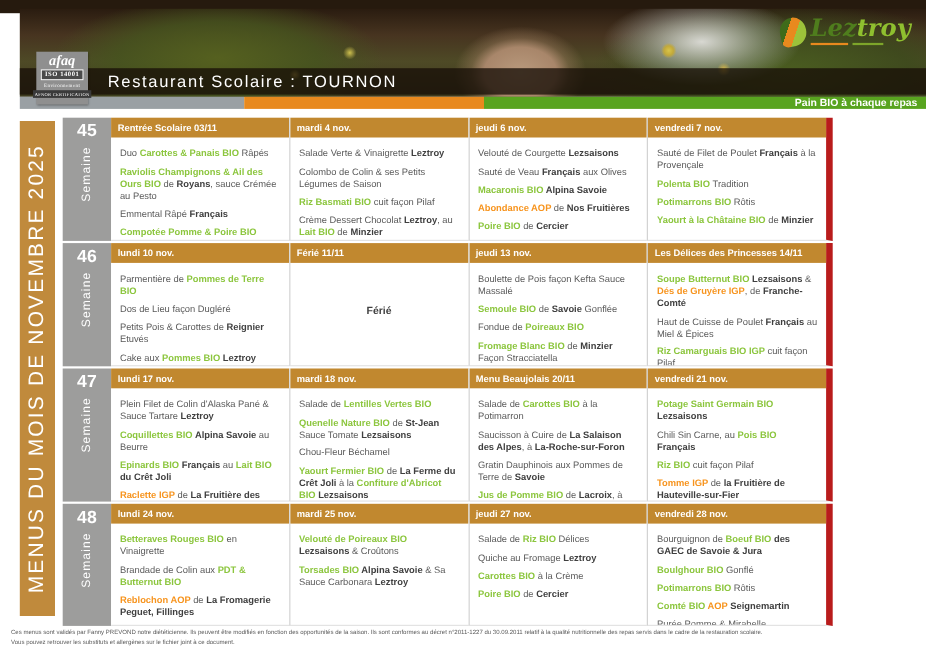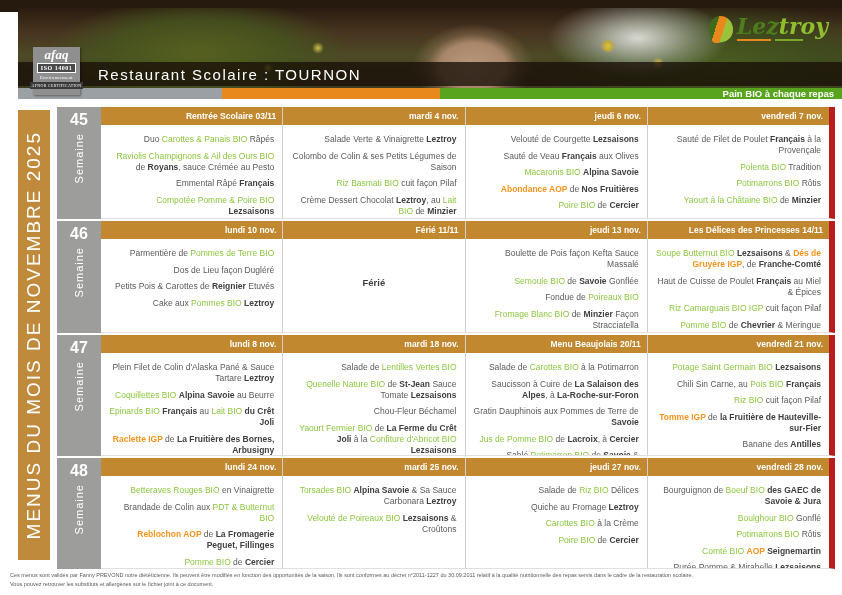--- a/index.html
+++ b/index.html
@@ -49,38 +49,38 @@
   .tagline-decor .d1{width:34px;height:2px;background:#e8891e;margin-right:4px;}
   .tagline-decor .d2{width:28px;height:2px;background:#7da52a;}
 
   
   .side-bar{position:absolute;left:18px;top:110px;width:32px;height:450px;background:#c08a3c;
     display:flex;align-items:center;justify-content:center;}
   .side-bar .vt{writing-mode:vertical-rl;transform:rotate(180deg);color:#fff;font-size:19px;
     letter-spacing:2px;white-space:nowrap;}
 
   
-  .weeks{position:absolute;left:57px;top:107px;width:778px;}
+  .weeks{position:absolute;left:57px;top:107px;width:700px;}
   .week-row{display:flex;height:112px;margin-bottom:2px;}
   .week-row:nth-child(3){height:121px;}
   .week-row:nth-child(4){height:111px;}
   .sem-box{width:44px;background:#9d9d9c;color:#fff;display:flex;flex-direction:column;align-items:center;flex:none;}
   .sem-num{font-size:16px;font-weight:bold;margin-top:4px;}
   .sem-label{writing-mode:vertical-rl;transform:rotate(180deg);font-size:11px;letter-spacing:1px;margin-top:4px;}
-  .day-col{flex:1;display:flex;flex-direction:column;background:#fff;border-bottom:1px solid #e0e0e0;min-width:0;text-align:right;}
+  .day-col{flex:1;display:flex;flex-direction:column;background:#fff;border-bottom:1px solid #e0e0e0;min-width:0;}
   .day-col + .day-col{border-left:1px solid #cfcfcf;}
   .day-col:last-child{border-right:6px solid #b91c1c;}
   .day-header{background:#c1882f;color:#fff;font-size:8.5px;font-weight:bold;
     padding:4px 6px 3px 6px;height:11px;flex:none;white-space:nowrap;overflow:hidden;}
   .day-content{flex:1;padding:9px 8px 4px 8px;overflow:hidden;}
   .day-content.center{display:flex;align-items:center;justify-content:center;padding:0;}
   .menu-item{font-size:8.5px;line-height:1.3;margin:0 0 5.5px 0;}
   .rn{color:#5a5a5a;}
   .rb{color:#3f3f3f;font-weight:bold;}
-  .rg{color:#8cc63e;font-weight:normal;margin-top:16px;}
+  .rg{color:#8cc63e;font-weight:bold;margin-top:16px;}
   .ro{color:#f7941e;font-weight:bold;}
   .ferie-text{font-size:9.5px;}
 
   
   .footer{position:absolute;left:10px;top:571px;width:824px;color:#5a5a5a;font-size:5.5px;line-height:1.6;}
 </style>
 </head>
 <body>
 
 <div id="page">
@@ -205,21 +205,21 @@
             <p class="menu-item"><span class="rg">Pomme BIO </span><span class="rn">de </span><span class="rb">Chevrier</span><span class="rn"> &amp; Meringue Suisse </span><span class="rb">Leztroy</span></p>
           </div>
         </div>
       </div>
       <div class="week-row">
         <div class="sem-box">
           <div class="sem-num">47</div>
           <div class="sem-label">Semaine</div>
         </div>
         <div class="day-col">
-          <div class="day-header">lundi 8 nov.</div>
+          <div class="day-header">lundi 17 nov.</div>
           <div class="day-content">
             <p class="menu-item"><span class="rn">Plein Filet de Colin d'Alaska Pané &amp; Sauce Tartare </span><span class="rb">Leztroy</span></p>
             <p class="menu-item"><span class="rg">Coquillettes BIO </span><span class="rb">Alpina Savoie</span><span class="rn"> au Beurre</span></p>
             <p class="menu-item"><span class="rg">Epinards BIO </span><span class="rb">Français </span><span class="rn">au </span><span class="rg">Lait BIO </span><span class="rb">du Crêt Joli</span></p>
             <p class="menu-item"><span class="ro">Raclette IGP </span><span class="rn">de </span><span class="rb">La Fruitière des Bornes, Arbusigny</span></p>
           </div>
         </div>
         <div class="day-col">
           <div class="day-header">mardi 18 nov.</div>
           <div class="day-content">
@@ -260,22 +260,22 @@
           <div class="day-content">
             <p class="menu-item"><span class="rg">Betteraves Rouges BIO </span><span class="rn">en Vinaigrette</span></p>
             <p class="menu-item"><span class="rn">Brandade de Colin aux </span><span class="rg">PDT &amp; Butternut BIO</span></p>
             <p class="menu-item"><span class="ro">Reblochon AOP </span><span class="rn">de </span><span class="rb">La Fromagerie Peguet, Fillinges</span></p>
             <p class="menu-item"><span class="rg">Pomme BIO </span><span class="rn">de </span><span class="rb">Cercier</span></p>
           </div>
         </div>
         <div class="day-col">
           <div class="day-header">mardi 25 nov.</div>
           <div class="day-content">
+            <p class="menu-item"><span class="rg">Velouté de Poireaux BIO </span><span class="rb">Lezsaisons</span><span class="rn"> &amp; Croûtons</span></p>
             <p class="menu-item"><span class="rg">Torsades BIO </span><span class="rb">Alpina Savoie</span><span class="rn"> &amp; Sa Sauce Carbonara </span><span class="rb">Leztroy</span></p>
-            <p class="menu-item"><span class="rg">Velouté de Poireaux BIO </span><span class="rb">Lezsaisons</span><span class="rn"> &amp; Croûtons</span></p>
           </div>
         </div>
         <div class="day-col">
           <div class="day-header">jeudi 27 nov.</div>
           <div class="day-content">
             <p class="menu-item"><span class="rn">Salade de </span><span class="rg">Riz BIO </span><span class="rn">Délices</span></p>
             <p class="menu-item"><span class="rn">Quiche au Fromage </span><span class="rb">Leztroy</span></p>
             <p class="menu-item"><span class="rg">Carottes BIO </span><span class="rn">à la Crème</span></p>
             <p class="menu-item"><span class="rg">Poire BIO </span><span class="rn">de </span><span class="rb">Cercier</span></p>
           </div>

